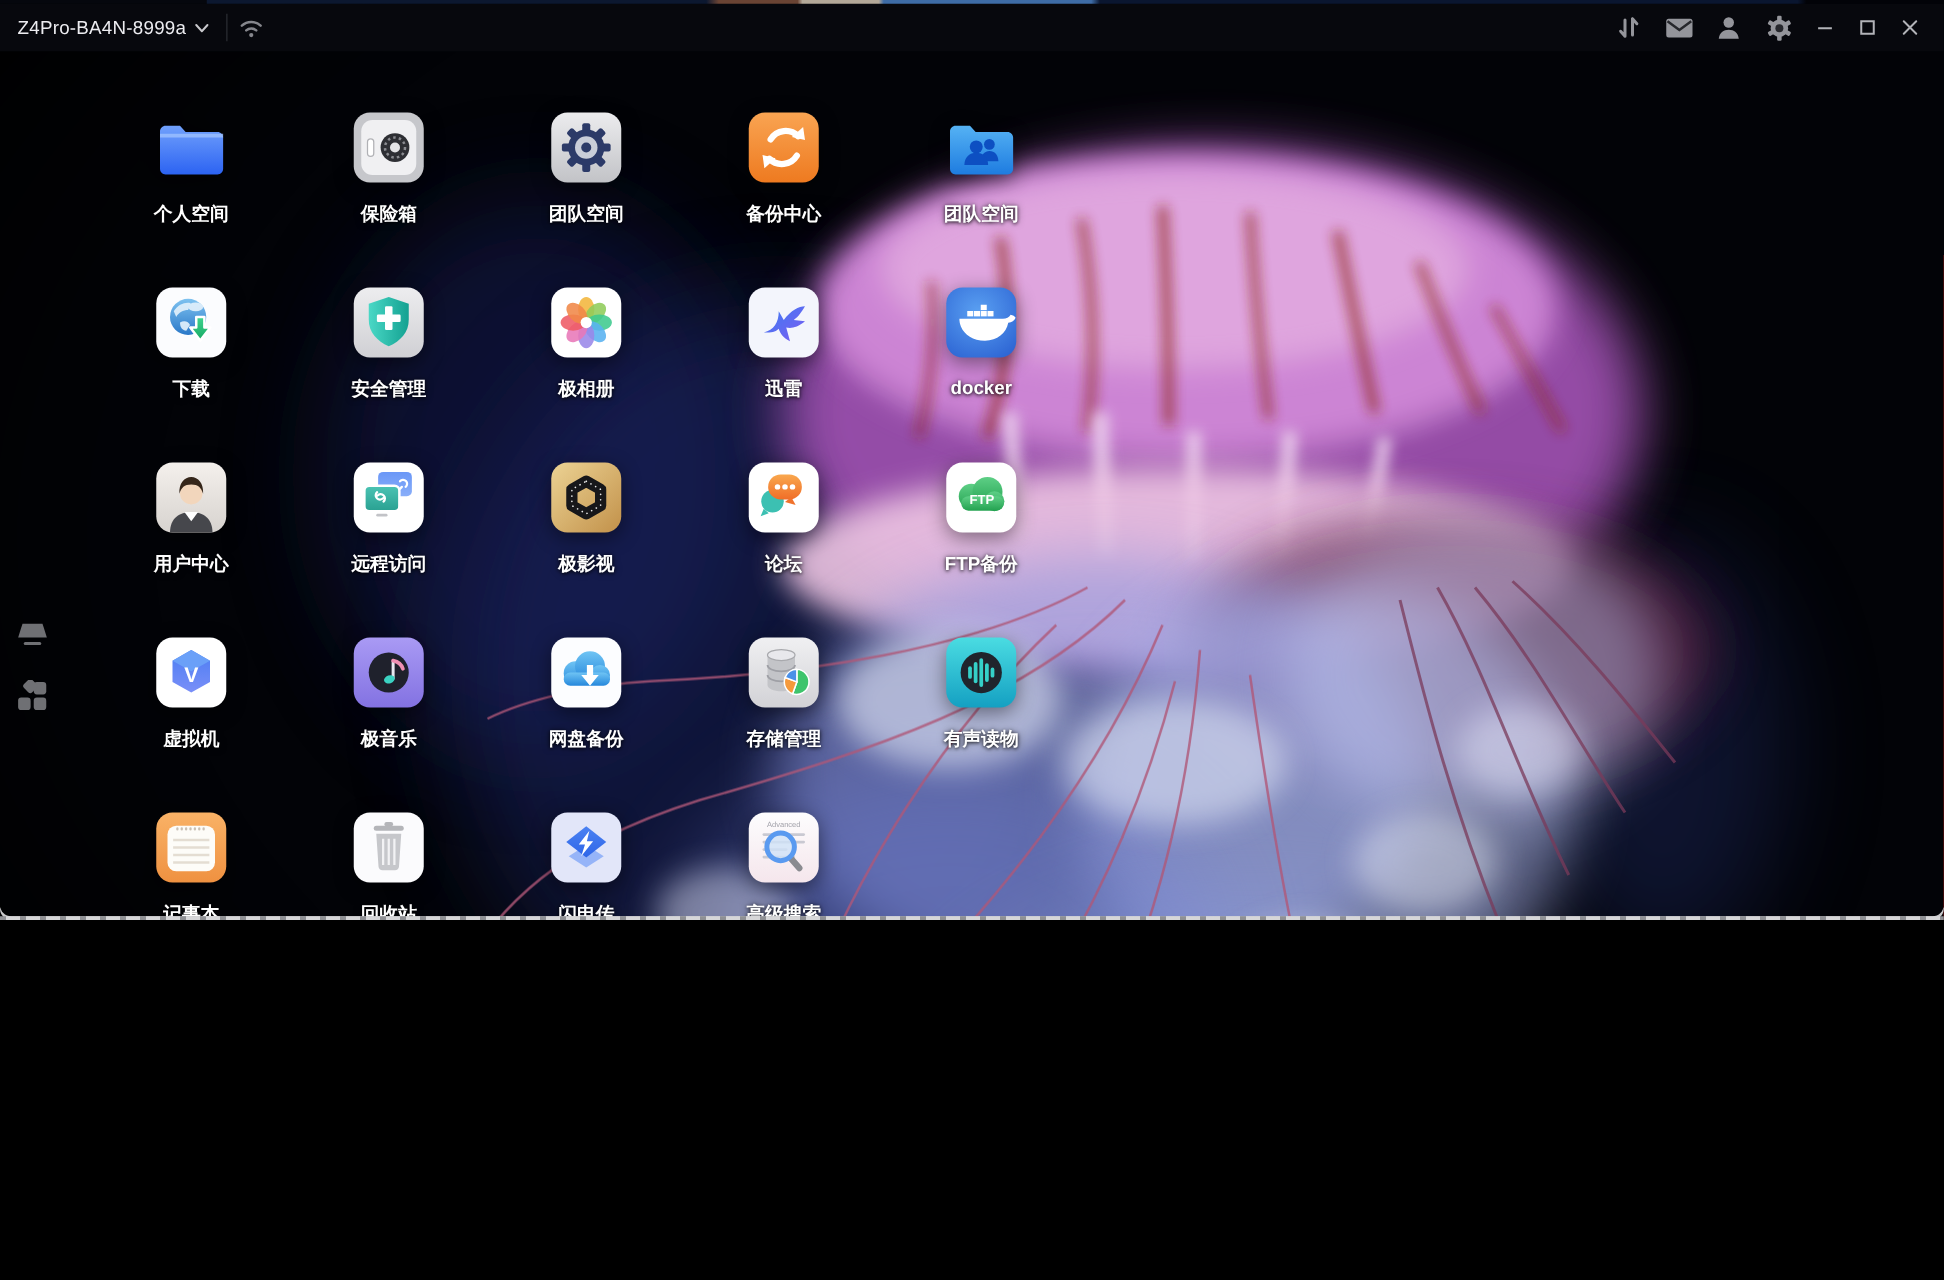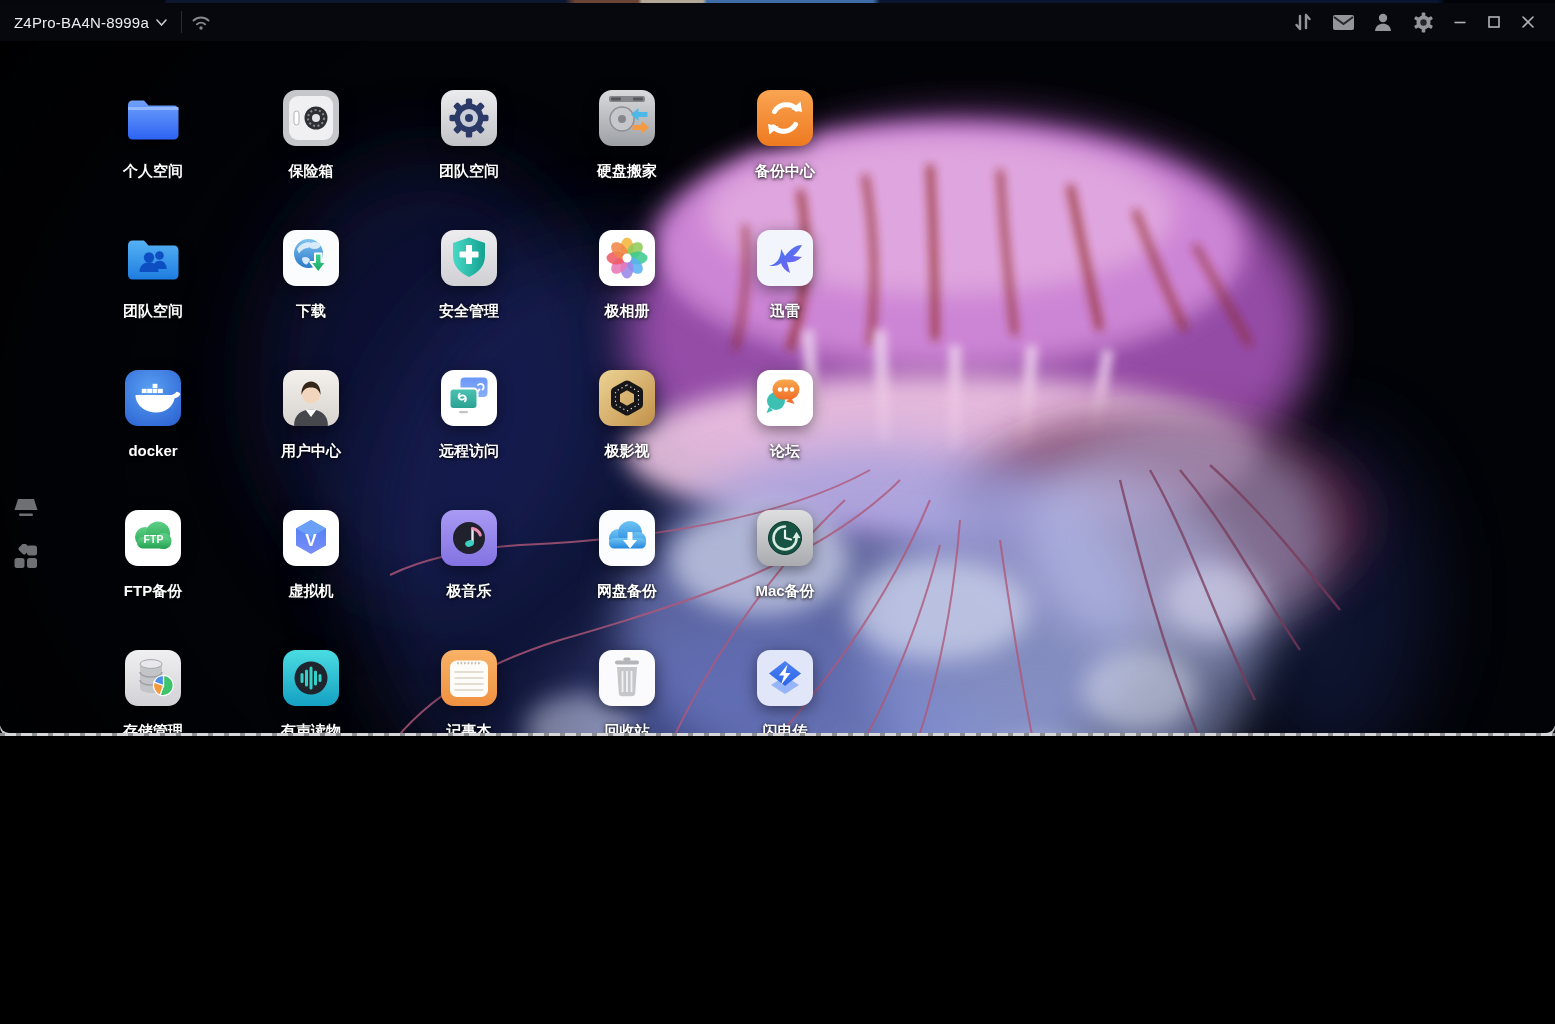--- a/index.html
+++ b/index.html
@@ -276,41 +276,20 @@
               <circle r="4" fill="#2c3a68"></circle>
             </g>
           </svg>
         </div>
         <div class="applabel">团队空间</div>
       </div>
       <div class="tile">
         <div class="appicon">
           <svg viewBox="0 0 60 60">
             <defs>
-              <linearGradient id="dmg" x1="0" y1="0" x2="0" y2="1">
-                <stop offset="0" stop-color="#d9dadc"></stop>
-                <stop offset="1" stop-color="#9da0a5"></stop>
-              </linearGradient>
-            </defs>
-            <rect x="2" y="2" width="56" height="56" rx="13" fill="url(#dmg)"></rect>
-   <rect x="12" y="8" width="36" height="6" rx="2" fill="#85878c"></rect>
-   <rect x="14" y="9.5" width="10" height="3" rx="1" fill="#55575c"></rect>
-            <rect x="36" y="9.5" width="10" height="3" rx="1" fill="#55575c"></rect>
-   <circle cx="25" cy="31" r="12" fill="#c6c7cb" stroke="#8e9095" stroke-width="1.5"></circle>
-   <circle cx="25" cy="31" r="4" fill="#85878c"></circle>
-   <path d="M34 26.5 l7.5-6.5 v4 h9 v5 h-9 v4 z" fill="#4cb8e8"></path>
-   <path d="M52 39.5 l-7.5 6.5 v-4 h-9 v-5 h9 v-4 z" fill="#f59a42"></path>
-          </svg>
-        </div>
-        <div class="applabel">硬盘搬家</div>
-      </div>
-      <div class="tile">
-        <div class="appicon">
-          <svg viewBox="0 0 60 60">
-            <defs>
               <linearGradient id="bsg" x1="0" y1="0" x2="0" y2="1">
                 <stop offset="0" stop-color="#f9a452"></stop>
                 <stop offset="1" stop-color="#ee7a20"></stop>
               </linearGradient>
             </defs>
             <rect x="2" y="2" width="56" height="56" rx="13" fill="url(#bsg)"></rect>
    <g stroke="#fff" stroke-width="5" fill="none" stroke-linecap="round">
    <path d="M19.5 23.5 A14 14 0 0 1 41.5 21"></path>
               <path d="M40.5 36.5 A14 14 0 0 1 18.5 39"></path>
             </g>
@@ -597,38 +576,20 @@
             </g>
    <path d="M30.5 24h5v8h4.5L33 40.5 26 32h4.5z" fill="#fff"></path>
           </svg>
         </div>
         <div class="applabel">网盘备份</div>
       </div>
       <div class="tile">
         <div class="appicon">
           <svg viewBox="0 0 60 60">
             <defs>
-              <linearGradient id="tmg" x1="0" y1="0" x2="0" y2="1">
-                <stop offset="0" stop-color="#dededf"></stop>
-                <stop offset="1" stop-color="#aaabaf"></stop>
-              </linearGradient>
-            </defs>
-            <rect x="2" y="2" width="56" height="56" rx="13" fill="url(#tmg)"></rect>
-   <circle cx="30" cy="30" r="16.5" fill="#175243" stroke="#0e3c30" stroke-width="1"></circle>
-   <path d="M30 18.5a11.5 11.5 0 1 0 11.5 11.5" fill="none" stroke="#d8ece2" stroke-width="2.6" stroke-linecap="round"></path>
-   <path d="M41.5 23.8l-4 6.5 8-.3z" fill="#d8ece2"></path>
-   <path d="M30 30V22.5M30 30l6 1.5" stroke="#e8f4ec" stroke-width="2.2" stroke-linecap="round"></path>
-          </svg>
-        </div>
-        <div class="applabel">Mac备份</div>
-      </div>
-      <div class="tile">
-        <div class="appicon">
-          <svg viewBox="0 0 60 60">
-            <defs>
               <linearGradient id="smg" x1="0" y1="0" x2="0" y2="1">
                 <stop offset="0" stop-color="#f0f0f2"></stop>
                 <stop offset="1" stop-color="#d2d2d6"></stop>
               </linearGradient>
             </defs>
             <rect x="2" y="2" width="56" height="56" rx="13" fill="url(#smg)"></rect>
    <path d="M17 16v24c0 2.8 4.9 5 11 5s11-2.2 11-5V16" fill="#c3c4c8"></path>
    <ellipse cx="28" cy="16" rx="11" ry="4.4" fill="#e8e8ec" stroke="#a8a9ad" stroke-width="1"></ellipse>
    <path d="M17 24c0 2.8 4.9 5 11 5s11-2.2 11-5M17 32c0 2.8 4.9 5 11 5s11-2.2 11-5" fill="none" stroke="#9fa0a6" stroke-width="1.4"></path>
    <g stroke="#fff" stroke-width="1.2">

